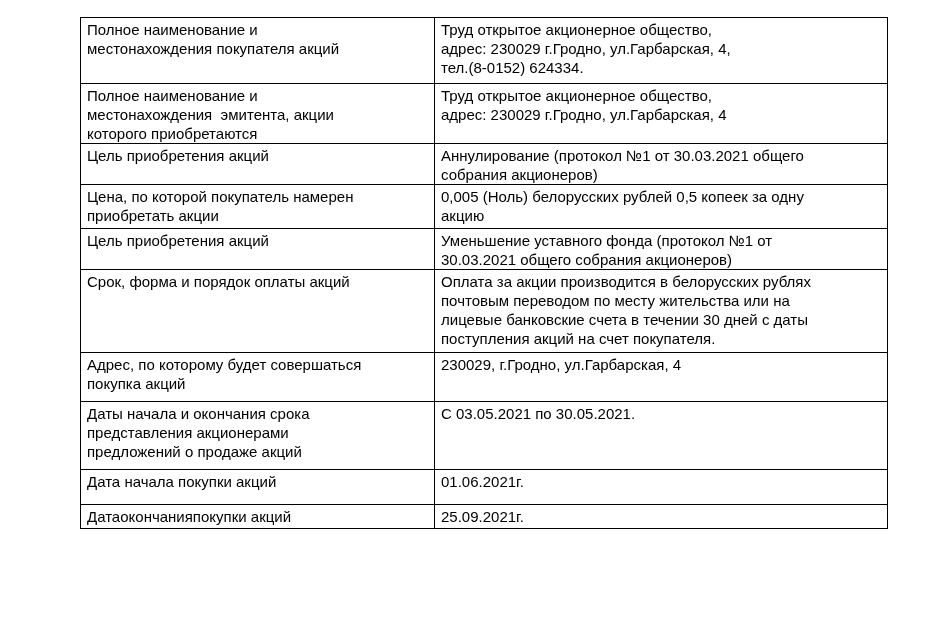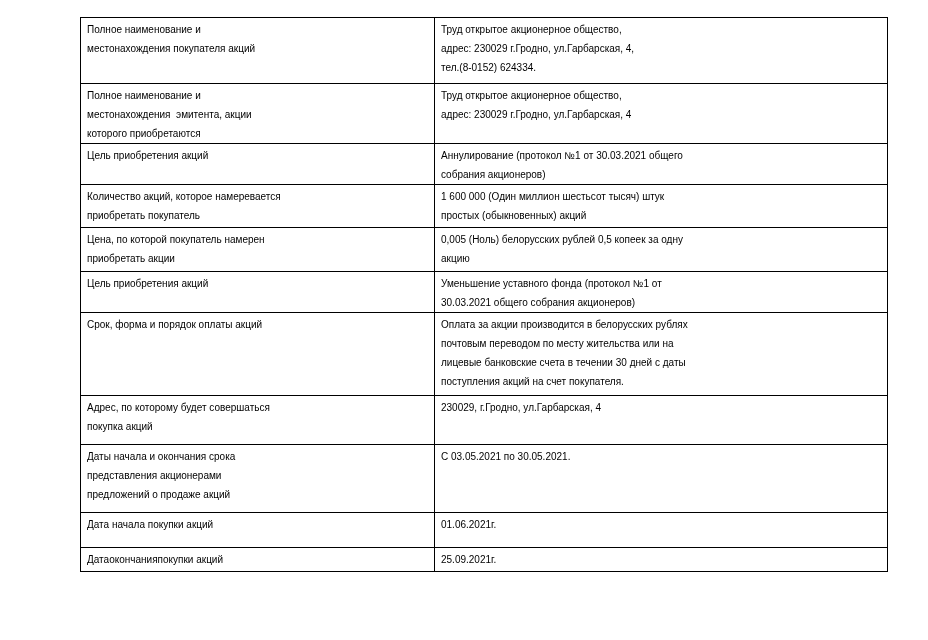--- a/index.html
+++ b/index.html
@@ -22,21 +22,21 @@
     left: 80px;
     top: 17px;
     border-collapse: collapse;
     table-layout: fixed;
     width: 785px;
   }
   table.doc-table td {
     border: 1px solid #000000;
     vertical-align: top;
     color: #000000;
-    font-size: 10px;
+    font-size: 15px;
     line-height: 19px;
     white-space: pre-wrap;
     word-wrap: break-word;
     padding: 2px 4px 0 6px;
   }
   td.label-cell { width: 343px; }
   td.value-cell { width: 442px; padding-left: 12px; }
   
   tr.row-1  { height: 66px; }
   tr.row-2  { height: 60px; }
@@ -68,26 +68,20 @@
 местонахождения  эмитента, акции
 которого приобретаются</td>
         <td class="value-cell">Труд открытое акционерное общество,
 адрес: 230029 г.Гродно, ул.Гарбарская, 4</td>
       </tr>
       <tr class="row-3">
         <td class="label-cell">Цель приобретения акций</td>
         <td class="value-cell">Аннулирование (протокол №1 от 30.03.2021 общего
 собрания акционеров)</td>
       </tr>
-      <tr class="row-4">
-        <td class="label-cell">Количество акций, которое намеревается
-приобретать покупатель</td>
-        <td class="value-cell">1 600 000 (Один миллион шестьсот тысяч) штук
-простых (обыкновенных) акций</td>
-      </tr>
       <tr class="row-5">
         <td class="label-cell">Цена, по которой покупатель намерен
 приобретать акции</td>
         <td class="value-cell">0,005 (Ноль) белорусских рублей 0,5 копеек за одну
 акцию</td>
       </tr>
       <tr class="row-6">
         <td class="label-cell">Цель приобретения акций</td>
         <td class="value-cell">Уменьшение уставного фонда (протокол №1 от
 30.03.2021 общего собрания акционеров)</td>

